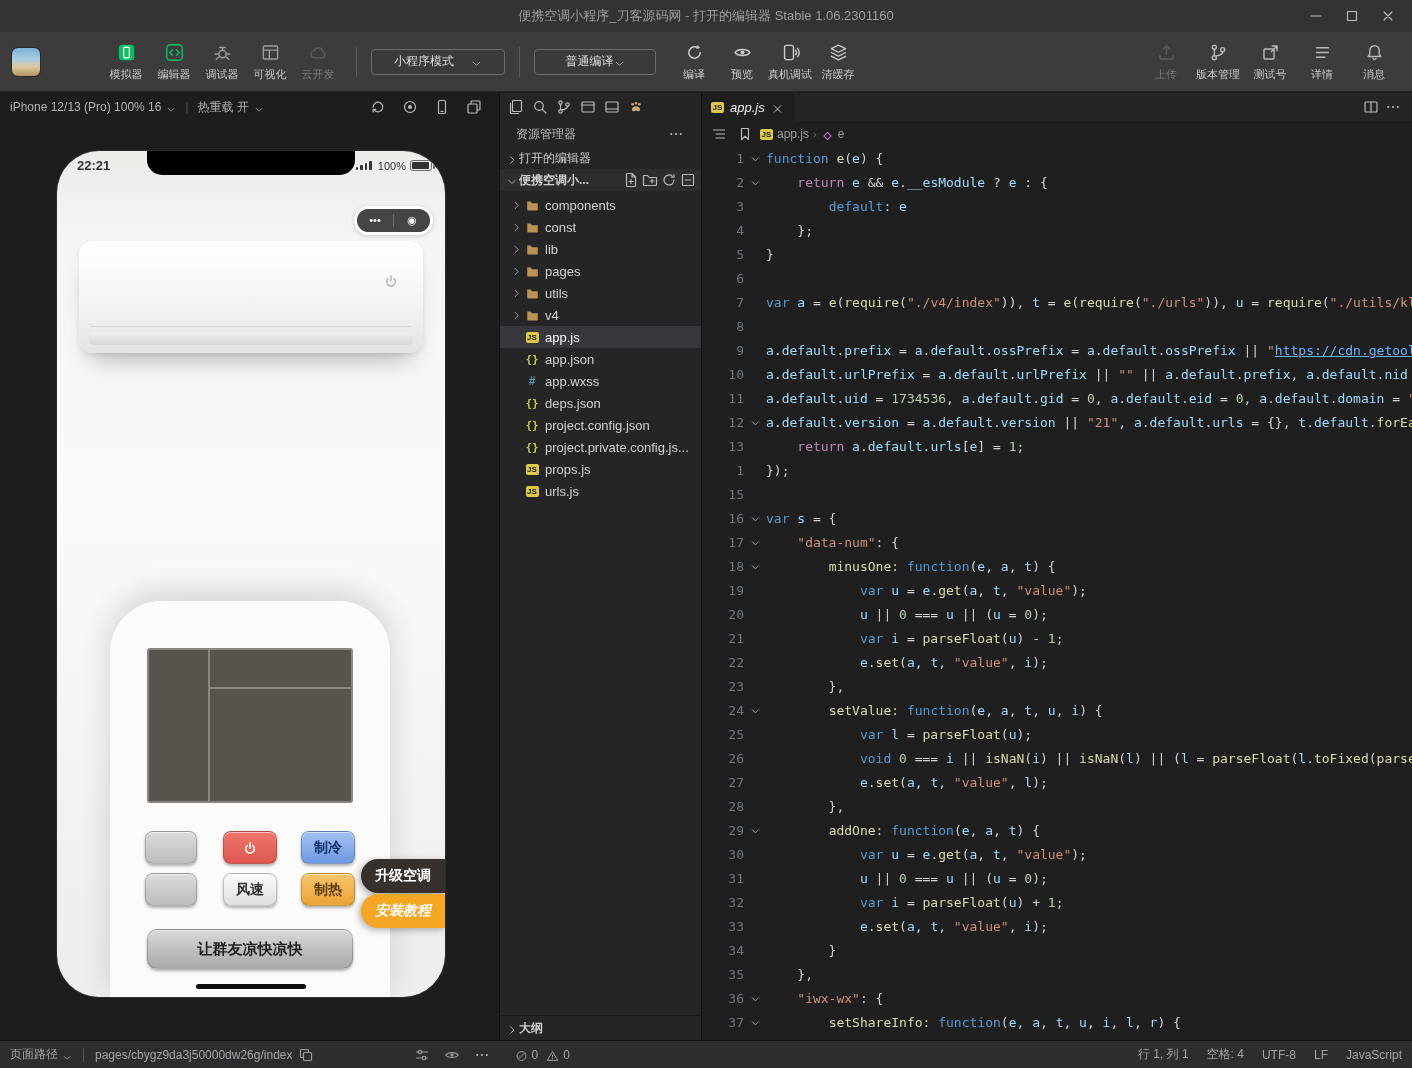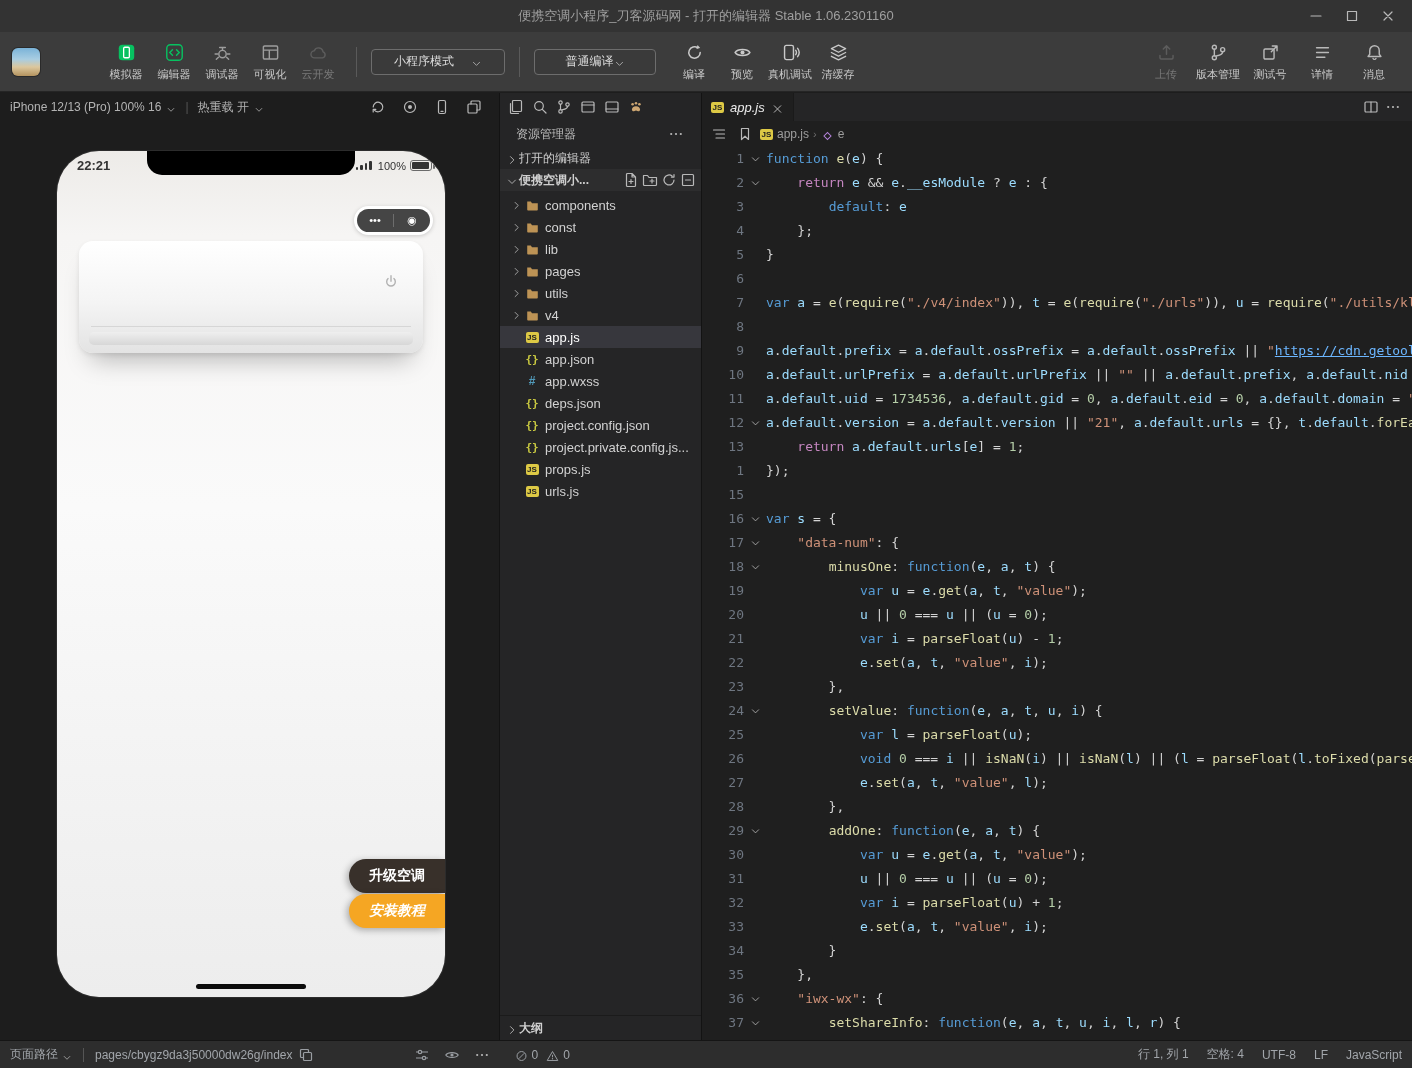--- a/index.html
+++ b/index.html
@@ -75,21 +75,21 @@
           display:flex; align-items:center; justify-content:center; font-size:14px; font-weight:bold; color:#2c2c2c;
           background:linear-gradient(#dcdcdc,#bcbcbc); box-shadow:0 2px 3px rgba(0,0,0,.3), inset 0 1px 0 rgba(255,255,255,.55); }
   .rbtn.power { left:113px; top:230px; width:54px; background:linear-gradient(#f0756a,#dd5750); }
   .rbtn.cool  { left:191px; top:230px; width:54px; background:linear-gradient(#a3c2f0,#6e9ae2); color:#10306e; }
   .rbtn.g1 { left:35px; top:230px; }
   .rbtn.g2 { left:35px; top:272px; }
   .rbtn.fan  { left:113px; top:272px; width:54px; background:linear-gradient(#fbfbfb,#dfdfdf); }
   .rbtn.heat { left:191px; top:272px; width:54px; background:linear-gradient(#f7c66a,#eca336); color:#5b3c05; }
   .rbtn.big  { left:37px; top:328px; width:206px; height:40px; border-radius:10px; font-size:15px; color:#1e1e1e;
                background:linear-gradient(#d8d8d8,#a9a9a9); }
-  .float-pill { position:absolute; right:0; width:96px; height:34px; border-radius:17px 0 0 17px; display:flex; align-items:center; justify-content:center;
+  .float-pill { position:absolute; right:0; width:84px; height:34px; border-radius:17px 0 0 17px; display:flex; align-items:center; justify-content:center;
                 color:#fff; font-size:14px; font-weight:bold; z-index:6; box-shadow:-2px 2px 7px rgba(0,0,0,.3); }
   .float-upgrade { top:708px; background:#38302a; }
   .float-tutorial { top:743px; background:#f5a623;font-style:italic; }
   .home-bar { position:absolute; bottom:8px; left:50%; transform:translateX(-50%); width:110px; height:5px; background:#0c0c0c; border-radius:3px; z-index:7; }
 
   
   .explorer { position:absolute; top:93px; left:500px; width:202px; bottom:28px; background:#252526; border-right:1px solid #131313; overflow:hidden; }
   .strip { height:28px; display:flex; align-items:center; gap:2px; padding:0 5px; }
   .exp-title { height:26px; display:flex; align-items:center; padding:0 14px 0 16px; font-size:12px; color:#bcbcbc; }
   .exp-title .icw { margin-left:auto; }
@@ -384,20 +384,40 @@
         <div class="ac-line"></div>
         <div class="ac-flap"></div>
         <span class="ac-power">
             <svg viewBox="0 0 16 16" class="ico">
               <path d="M5.1 5.6 a4.3 4.3 0 1 0 5.8 0" stroke="#8d8d8d" fill="none" stroke-width="1.4" stroke-linecap="round"></path>
               <path d="M8 2.8 v5.4" stroke="#8d8d8d" stroke-width="1.4" stroke-linecap="round"></path>
             </svg>
           </span>
       </div>
 
+      <div class="remote">
+        <div class="screen">
+          <div class="scr-v"></div>
+          <div class="scr-h"></div>
+        </div>
+        <div class="rbtn g1"></div>
+        <div class="rbtn power">
+            <span>
+              <svg viewBox="0 0 16 16" class="ico">
+                <path d="M5.1 5.6 a4.3 4.3 0 1 0 5.8 0" stroke="#fff" fill="none" stroke-width="1.6" stroke-linecap="round"></path>
+                <path d="M8 2.8 v5.4" stroke="#fff" stroke-width="1.6" stroke-linecap="round"></path>
+              </svg>
+            </span>
+          </div>
+        <div class="rbtn cool">制冷</div>
+        <div class="rbtn g2"></div>
+        <div class="rbtn fan">风速</div>
+        <div class="rbtn heat">制热</div>
+        <div class="rbtn big">让群友凉快凉快</div>
+      </div>
 
       <div class="float-pill float-upgrade">升级空调</div>
       <div class="float-pill float-tutorial">安装教程</div>
       <div class="home-bar"></div>
     </div>
   </div>
 
   <div class="explorer">
     <div class="strip">
         <span class="icw">

